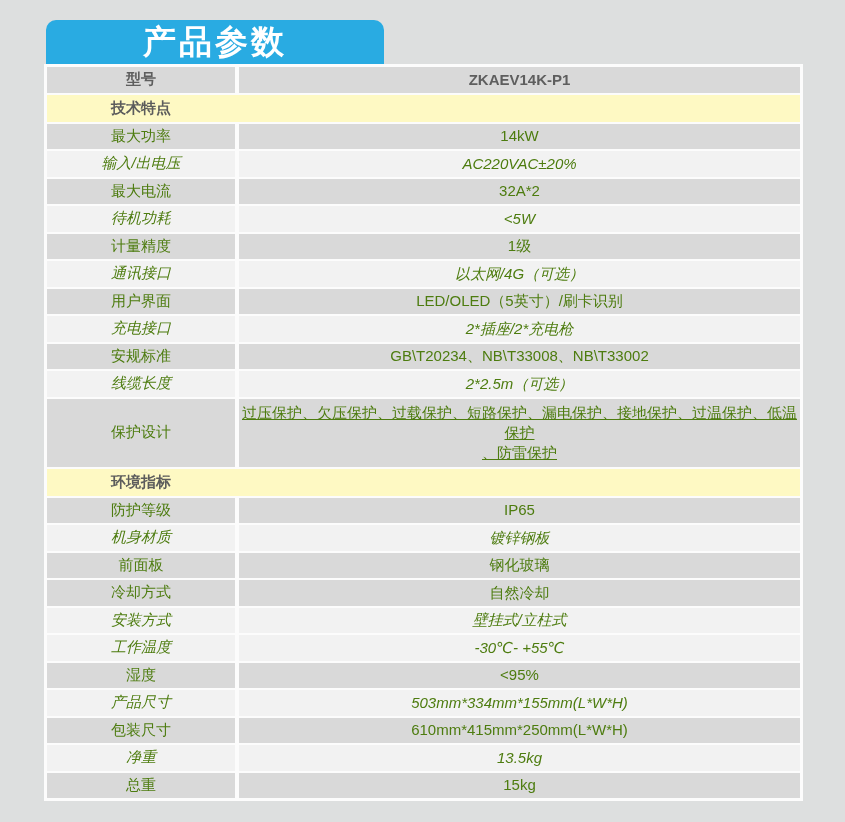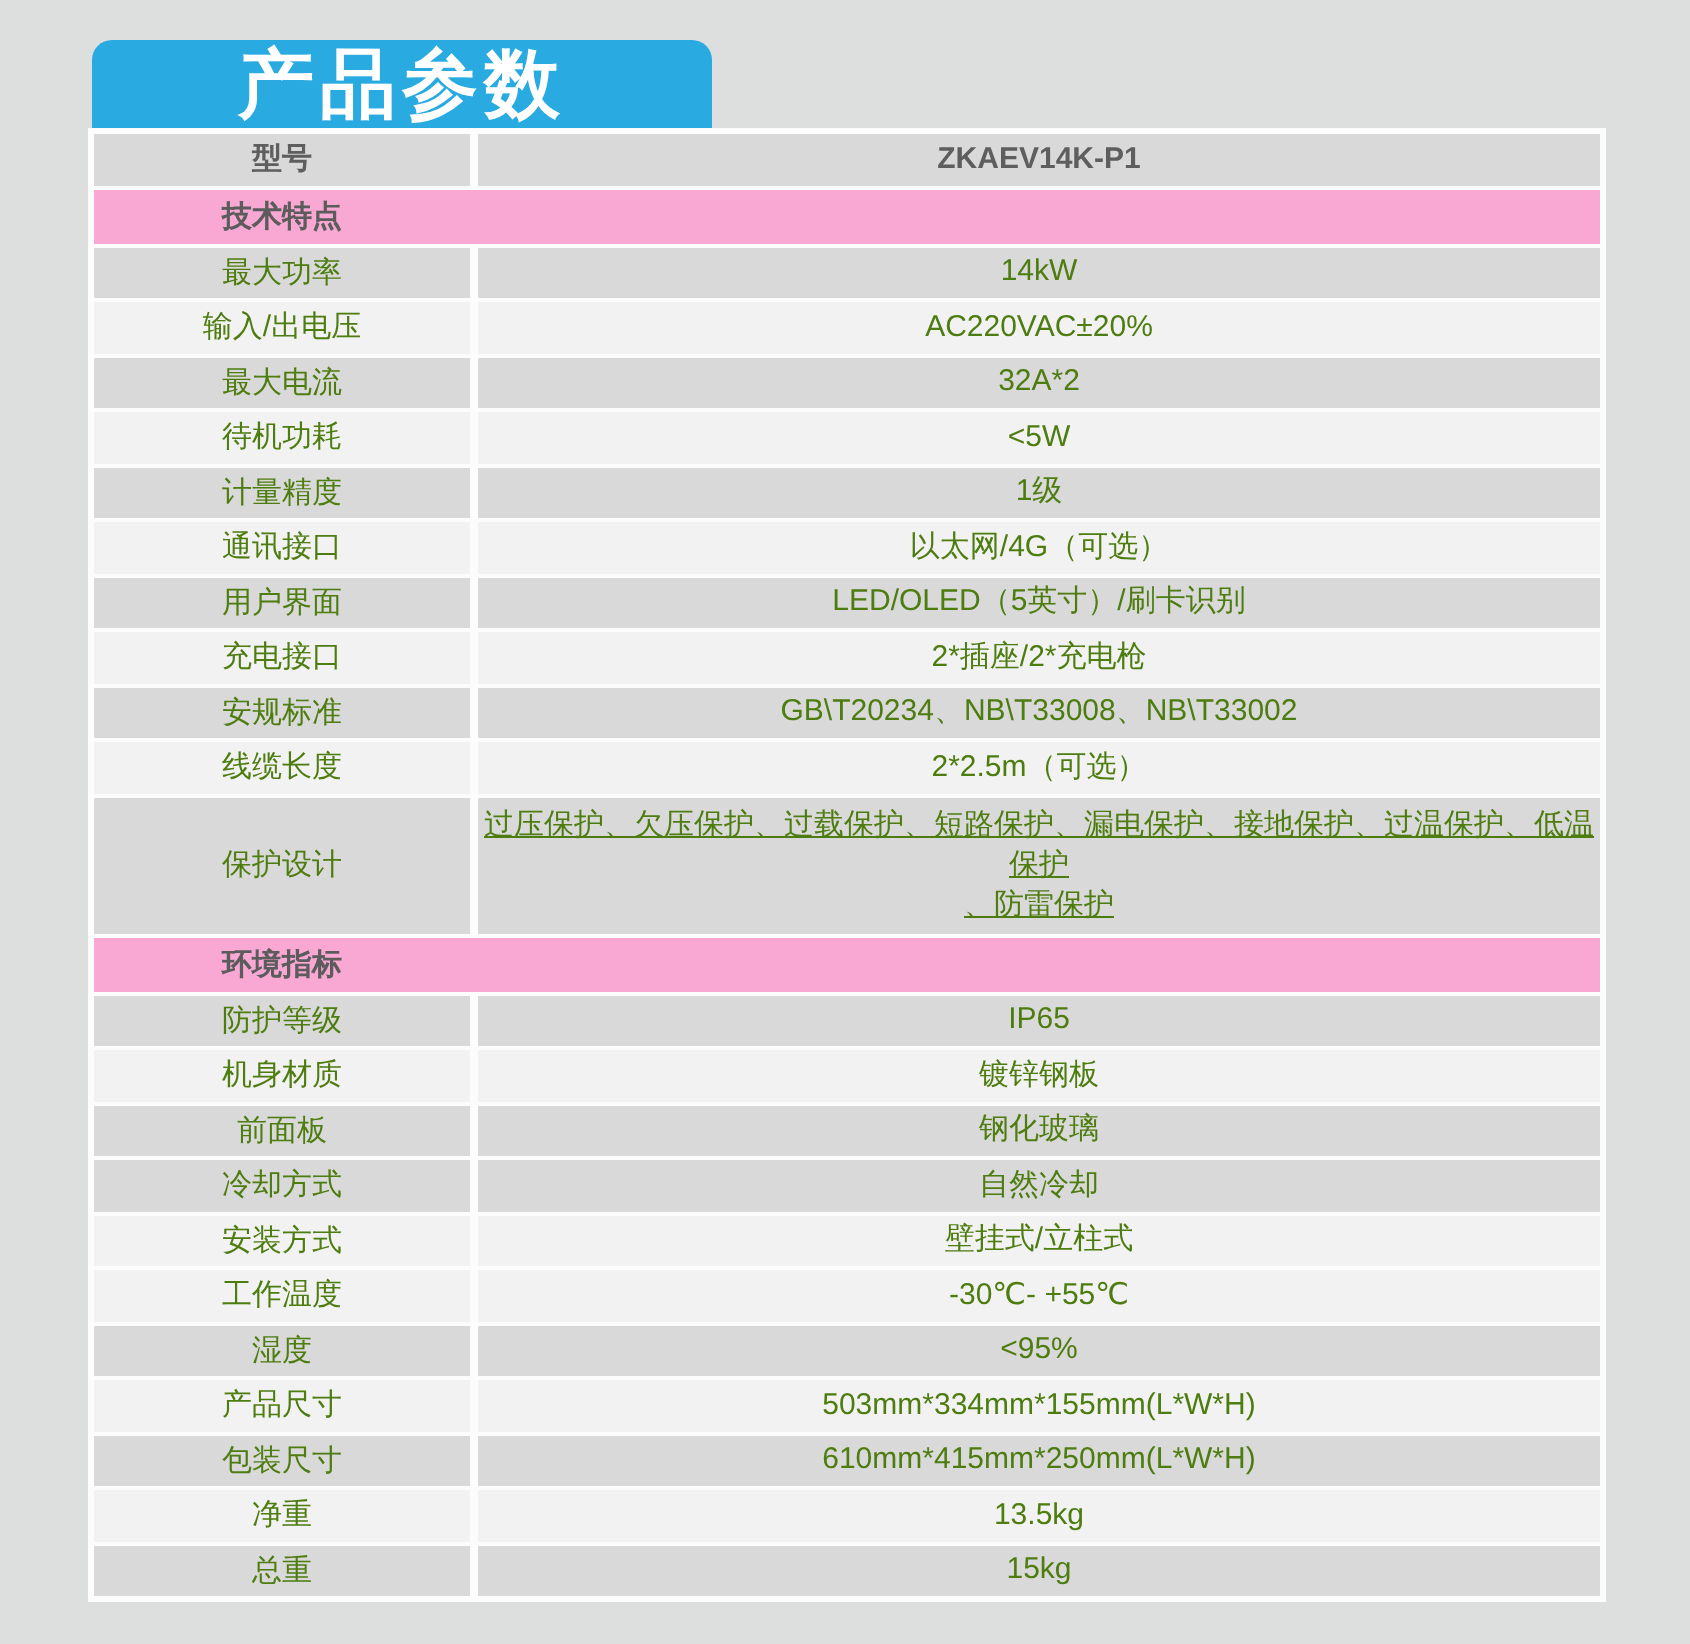--- a/index.html
+++ b/index.html
@@ -2,40 +2,40 @@
 <html><head>
 <meta charset="utf-8">
 <style>
   html,body{margin:0;padding:0;}
   body{
     width:845px;height:822px;position:relative;overflow:hidden;
     background:#dddfdf;
     font-family:"Liberation Sans","DejaVu Sans",sans-serif;
   }
   .header-tab{
-    position:absolute;left:46px;top:20px;width:310px;height:44px;
+    position:absolute;left:46px;top:20px;width:338px;height:44px;
     background:#29abe2;border-radius:10px 10px 0 0;
-    color:#ffffff;font-size:38px;font-weight:bold;letter-spacing:3px;
+    color:#ffffff;font-size:33px;font-weight:bold;letter-spacing:3px;
     display:flex;align-items:center;justify-content:center;
   }
   .spec-table{
     position:absolute;left:44px;top:64px;width:759px;
     background:#fcfcfc;padding:3px;box-sizing:border-box;
     display:flex;flex-direction:column;gap:2px;
   }
   .row{display:flex;gap:4px;min-height:25.5px;}
   .row .cell{
     display:flex;align-items:center;justify-content:center;
     color:#4d7c0f;font-size:15px;text-align:center;
   }
   .row .label{width:188px;flex:none;}
   .row .value{flex:1;white-space:pre-line;line-height:20px;}
   .row.gray .cell{background:#d9d9d9;}
-  .row.light .cell{background:#f2f2f2;}
-  .row.section{background:#f9a8d4;min-height:27px;}
+  .row.light .cell{background:#f2f2f2;font-style:italic;}
+  .row.section{background:#fef9c3;min-height:27px;}
   .row.section .label{background:transparent;font-weight:bold;color:#5c5c5c;}
   .row.bold .cell{font-weight:bold;color:#5e5e5e;}
   .row.tall{min-height:52px;}
   .row.tall .value{font-size:15px;padding:4px 2px;text-decoration:underline;}
 </style>
 </head>
 <body>
 
 <div class="header-tab">产品参数</div>
 

